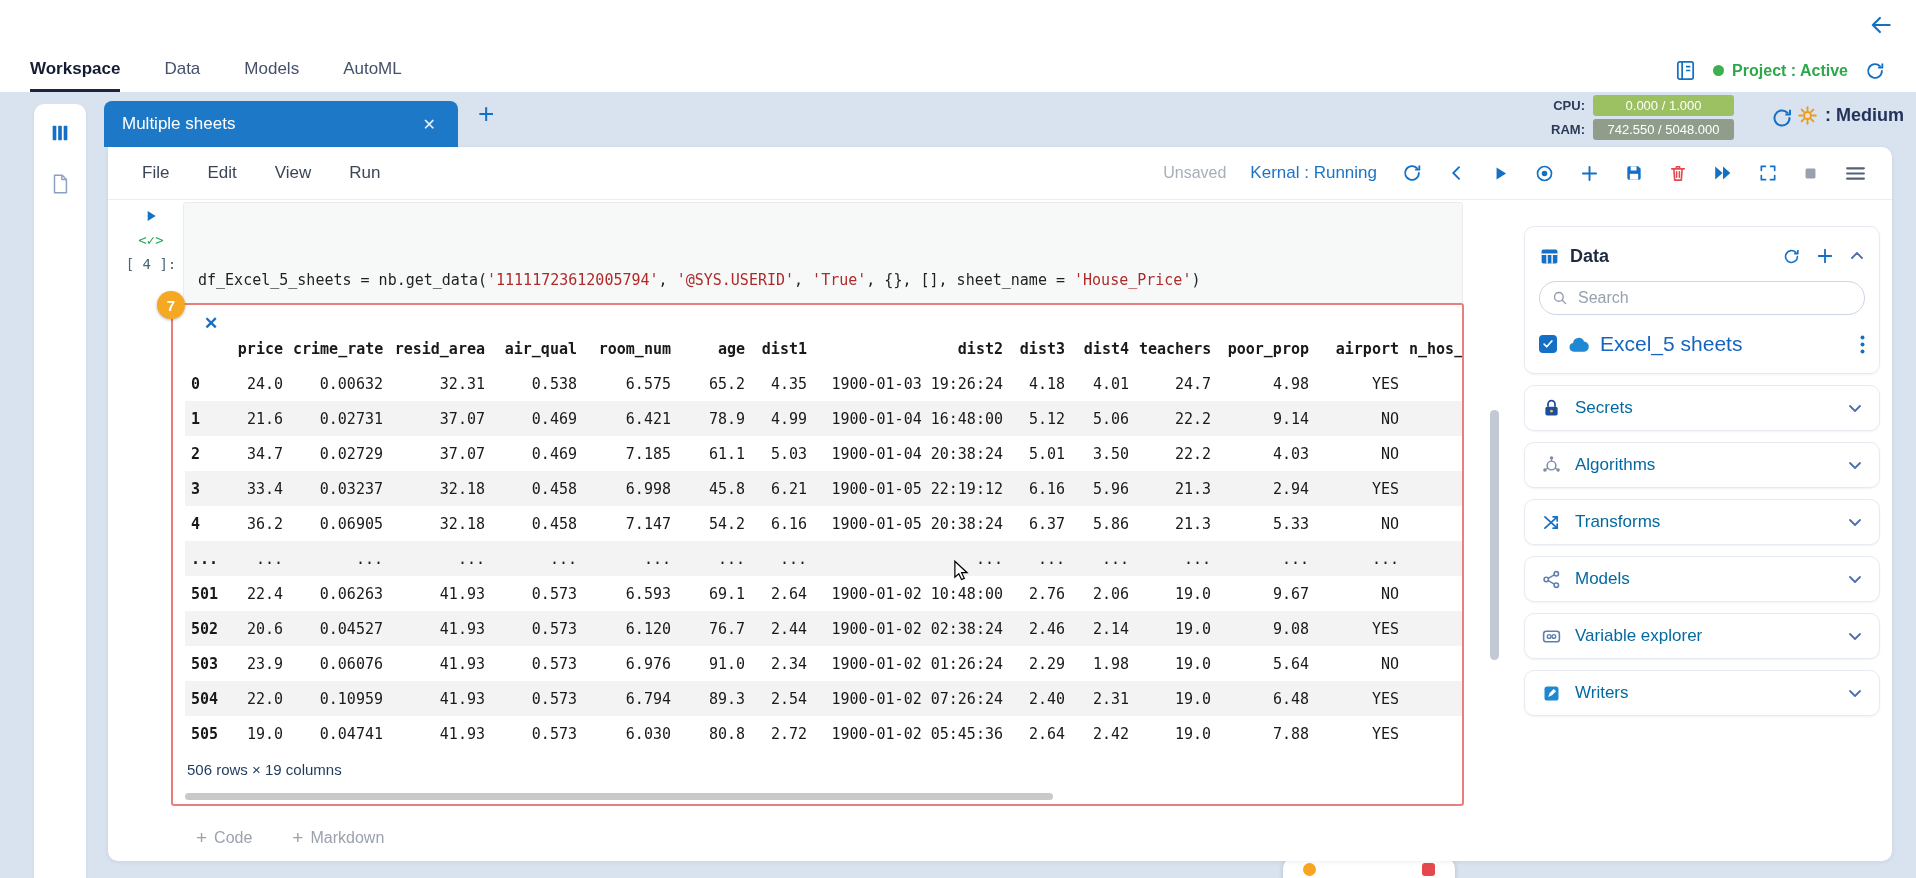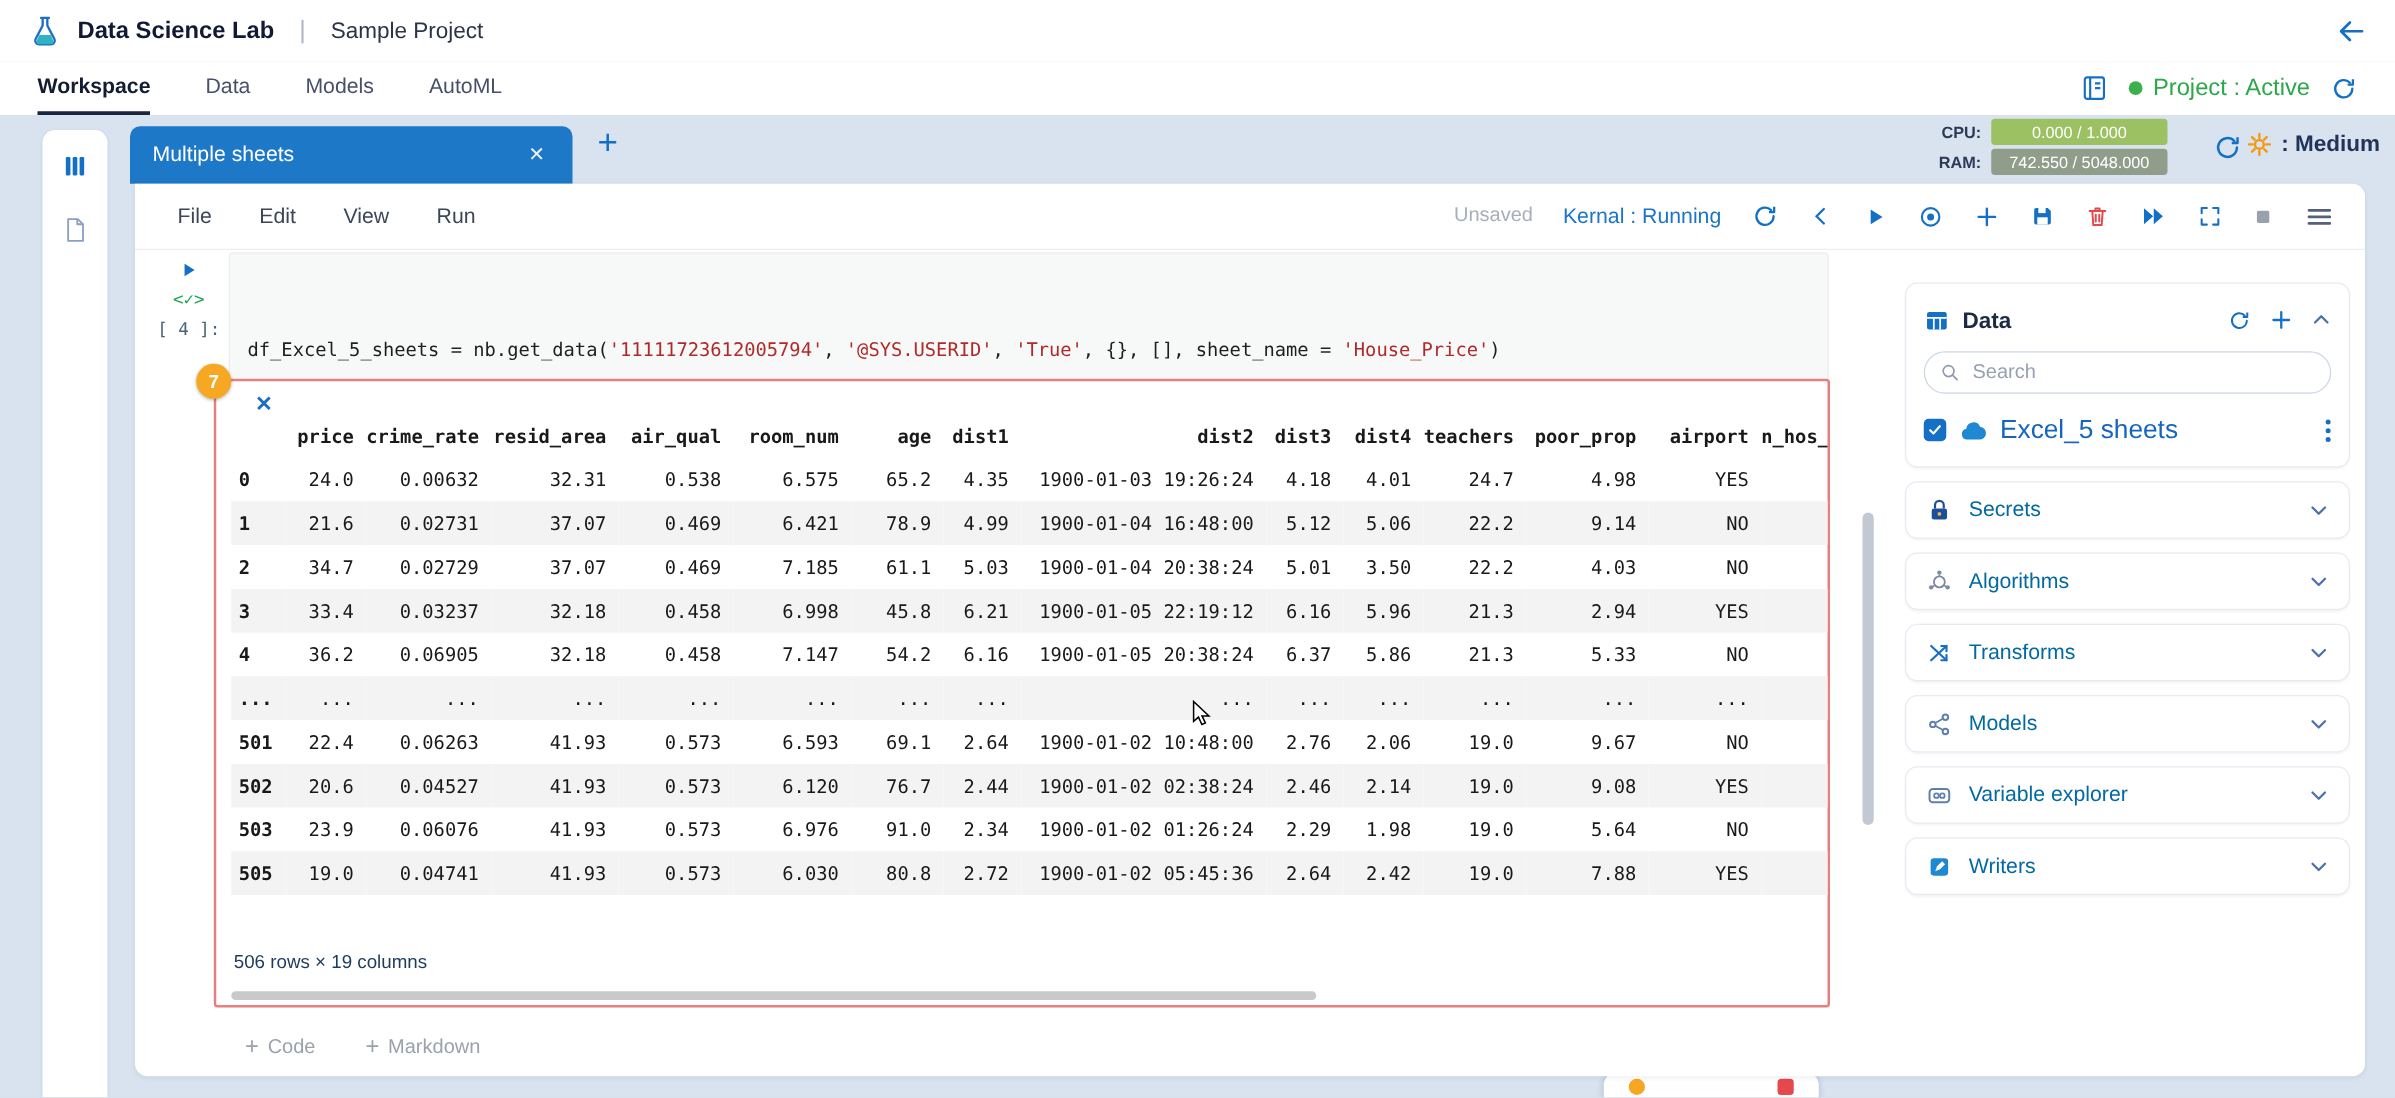--- a/index.html
+++ b/index.html
@@ -19,21 +19,21 @@
   .project-title { font-size:18px; color:#2b3346; }
   .back-arrow { margin-left:auto; cursor:pointer; }
 
   
   .navbar { position:absolute; left:0; top:49px; width:1916px; height:43px; background:#fff;
             display:flex; align-items:stretch; padding:0 30px; gap:44px; z-index:5; }
   .nav-item { display:flex; align-items:center; font-size:17px; color:#46506b;
               border-bottom:3px solid transparent; cursor:pointer; }
   .nav-item.active { color:#131c33; font-weight:bold; border-bottom-color:#1b2540; }
   .nav-right { margin-left:auto; display:flex; align-items:center; gap:16px; }
-  .proj-status { display:flex; align-items:center; gap:8px; font-size:19px; color:#2ba84a; font-weight:400; }
+  .proj-status { display:flex; align-items:center; gap:8px; font-size:16px; color:#2ba84a; font-weight:700; }
   .green-dot { width:11px; height:11px; border-radius:50%; background:#3cb04c; }
 
   
   .band { position:absolute; left:0; top:92px; width:1916px; height:55px; }
   .doc-tab { position:absolute; left:104px; top:9px; width:354px; height:46px; background:#1d79c8;
              border-radius:8px 8px 0 0; display:flex; align-items:center; padding:0 18px;
              color:#fff; font-size:17px; cursor:pointer; }
   .tab-close { margin-left:auto; font-size:16px; color:#eaf2fb; padding:2px 4px; cursor:pointer; }
   .tab-add { position:absolute; left:478px; top:8px; font-size:28px; color:#1470c5; cursor:pointer; line-height:1; }
   .metrics { position:absolute; right:182px; top:3px; display:flex; flex-direction:column; gap:3px; }
@@ -129,31 +129,20 @@
   .pw-orange { width:13px; height:13px; border-radius:50%; background:#f5a623; }
   .pw-red { width:13px; height:13px; border-radius:3px; background:#e5484d; }
   .cursor { position:absolute; left:952px; top:560px; z-index:50; pointer-events:none; }
 </style>
 </head>
 <body>
 
 <div class="screen">
 
   <header class="topbar">
-    <div class="brand">
-      <span>
-        <svg width="28" height="28" viewBox="0 0 24 24">
-          <path d="M9.3 2.8h5.4M10.4 2.8v5.3L5.5 17.4A2.6 2.6 0 0 0 7.9 21h8.2a2.6 2.6 0 0 0 2.4-3.6L13.6 8.1V2.8" fill="none" stroke="#1b6ec2" stroke-width="1.6" stroke-linecap="round"></path>
-          <path d="M8.1 14.6h7.8l1.9 4.1a1.6 1.6 0 0 1-1.5 2.2H7.7a1.6 1.6 0 0 1-1.5-2.2z" fill="#2fb3c4"></path>
-        </svg>
-      </span>
-      <span class="app-title">Data Science Lab</span>
-      <span class="brand-sep">|</span>
-      <span class="project-title">Sample Project</span>
-    </div>
     <div class="back-arrow">
       <svg width="26" height="26" viewBox="0 0 24 24">
         <path d="M20 12H5M11 5.5 4.5 12l6.5 6.5" fill="none" stroke="#1470c5" stroke-width="2" stroke-linecap="round" stroke-linejoin="round"></path>
       </svg>
     </div>
   </header>
 
   <nav class="navbar">
     <div class="nav-item active">Workspace</div>
     <div class="nav-item">Data</div>
@@ -512,20 +501,37 @@
                     <td>2.34</td>
                     <td>1900-01-02 01:26:24</td>
                     <td>2.29</td>
                     <td>1.98</td>
                     <td>19.0</td>
                     <td>5.64</td>
                     <td>NO</td>
                     <td></td>
                   </tr>
                   <tr>
+                    <th class="idx">504</th>
+                    <td>22.0</td>
+                    <td>0.10959</td>
+                    <td>41.93</td>
+                    <td>0.573</td>
+                    <td>6.794</td>
+                    <td>89.3</td>
+                    <td>2.54</td>
+                    <td>1900-01-02 07:26:24</td>
+                    <td>2.40</td>
+                    <td>2.31</td>
+                    <td>19.0</td>
+                    <td>6.48</td>
+                    <td>YES</td>
+                    <td></td>
+                  </tr>
+                  <tr>
                     <th class="idx">505</th>
                     <td>19.0</td>
                     <td>0.04741</td>
                     <td>41.93</td>
                     <td>0.573</td>
                     <td>6.030</td>
                     <td>80.8</td>
                     <td>2.72</td>
                     <td>1900-01-02 05:45:36</td>
                     <td>2.64</td>

